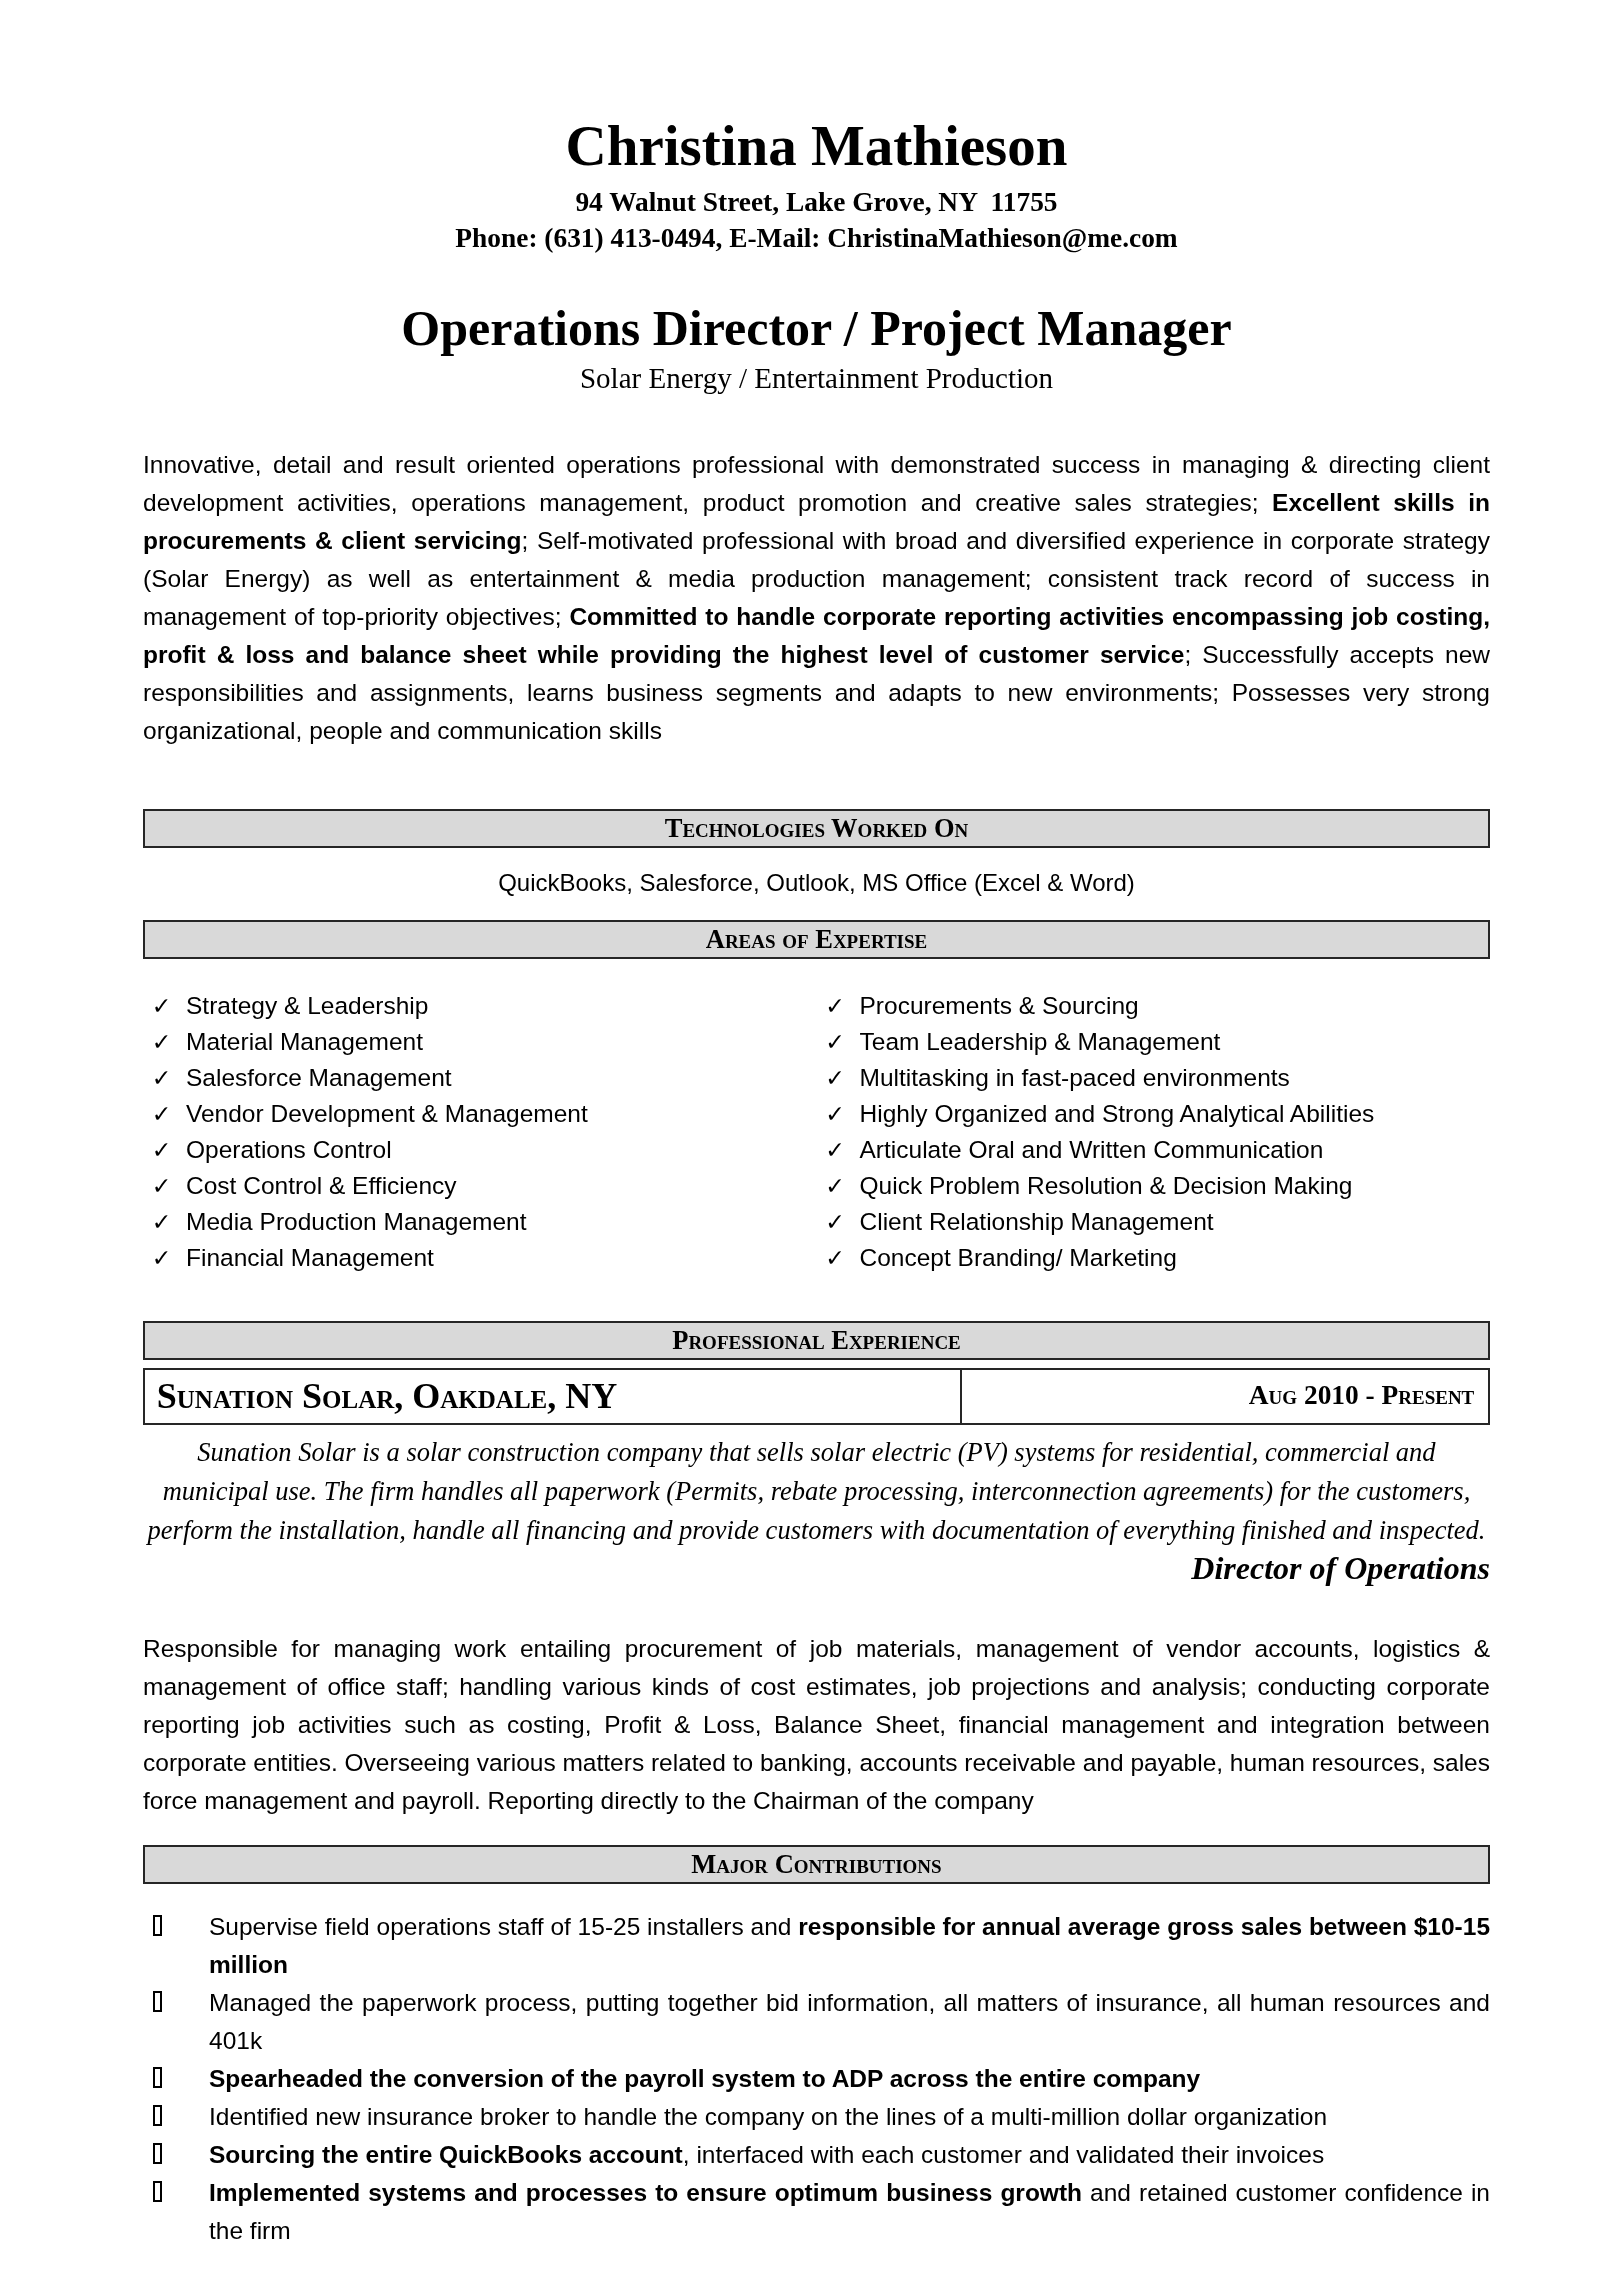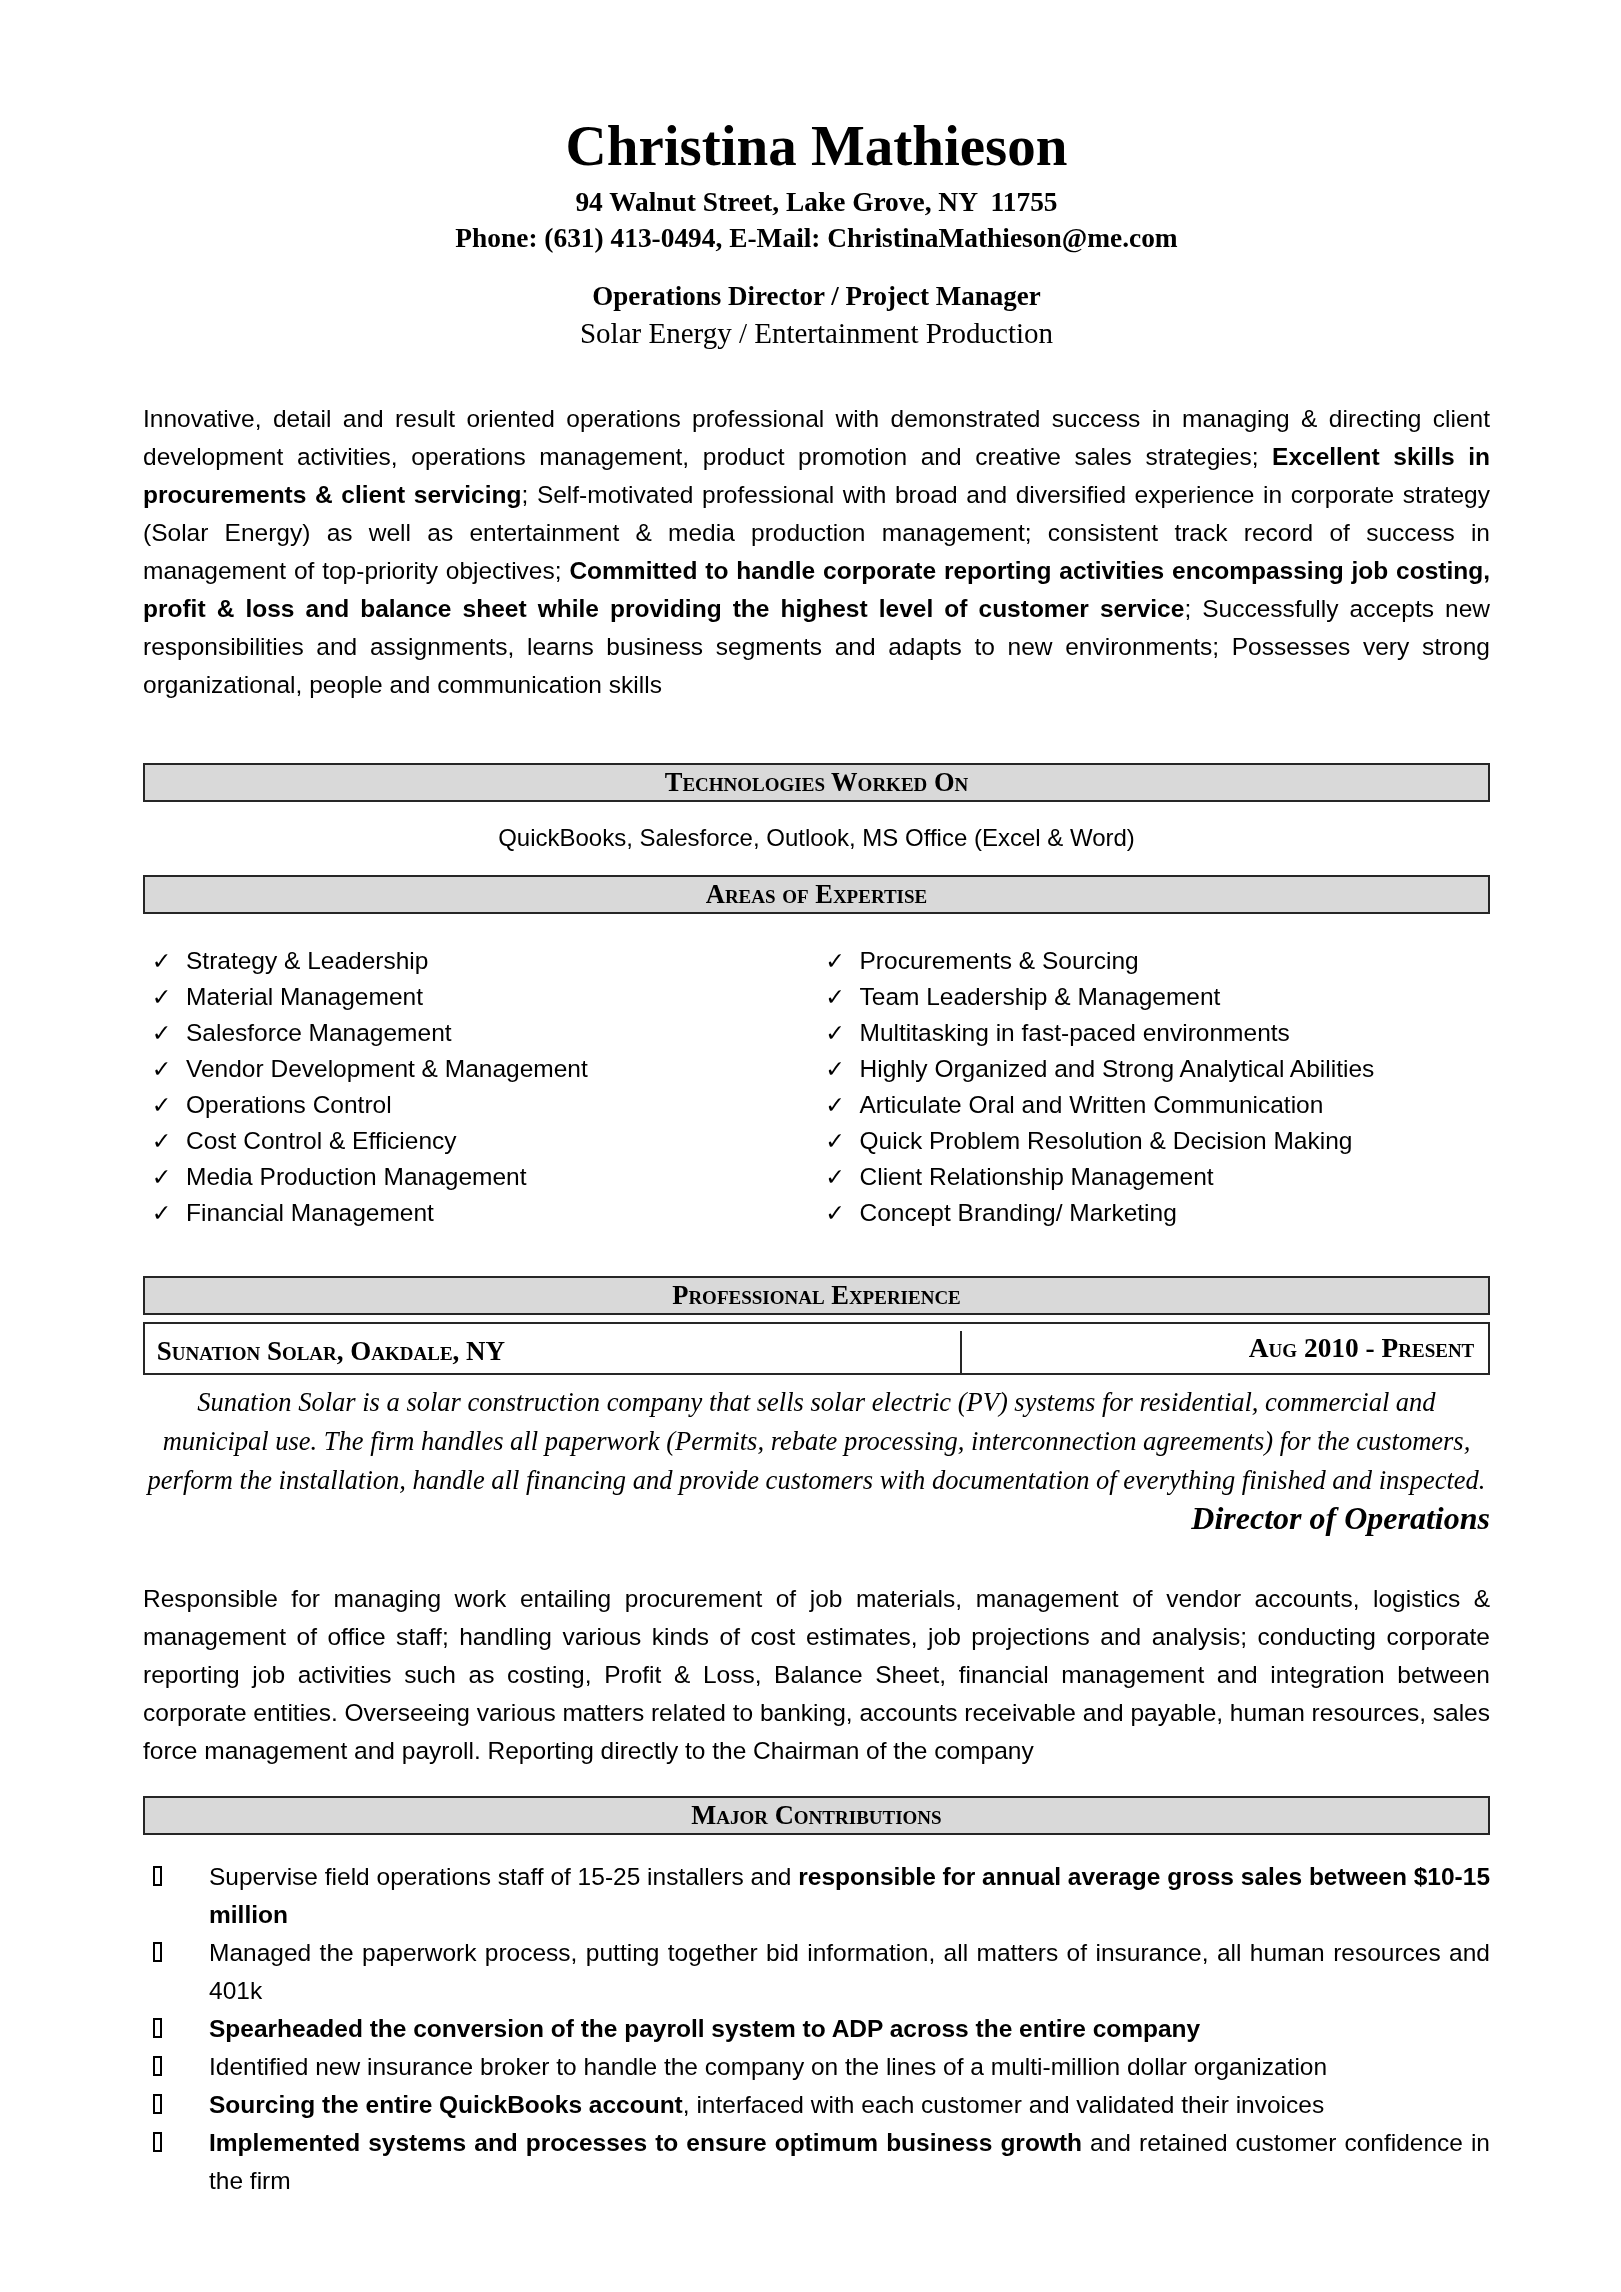--- a/index.html
+++ b/index.html
@@ -19,21 +19,21 @@
     font-family: "Liberation Serif", serif;
     font-size: 57px; font-weight: 700; line-height: 1.15; margin: 0;
   }
   .addr, .contact {
     font-family: "Liberation Serif", serif;
     font-size: 27.4px; font-weight: 700; line-height: 36px;
   }
   .addr { margin-top: 5.9px; white-space: pre-wrap; }
   .title {
     font-family: "Liberation Serif", serif;
-    font-size: 27px; font-weight: 700; line-height: 1.2; margin-top: 24px; text-align: center;
+    font-size: 50px; font-weight: 700; line-height: 1.2; margin-top: 42px; text-align: center;
   }
   .subtitle {
     font-family: "Liberation Serif", serif;
     font-size: 29px; line-height: 1.25; margin-top: 2px;
   }
 
   
   .para {
     font-size: 24.5px; line-height: 38px; text-align: justify;
   }
@@ -79,25 +79,24 @@
     margin-top: 7.8px;
     display: flex;
     border: 2px solid #262626;
     font-family: "Liberation Serif", serif;
     font-variant: small-caps;
     font-weight: 700;
     align-items: center;
   }
   .xp-company {
     flex: 1;
-    font-size: 27px;
+    font-size: 36px;
     padding: 4.9px 9.8px 5.9px 11.8px;
     border-right: 2px solid #262626;
     align-self: stretch;
-    margin-top: 7px;
   }
   .xp-dates {
     width: 526px;
     box-sizing: border-box;
     font-size: 27.4px;
     text-align: right;
     padding: 4.9px 13.7px 5.9px 9.8px;
   }
   .xp-desc {
     margin-top: 7.8px;

